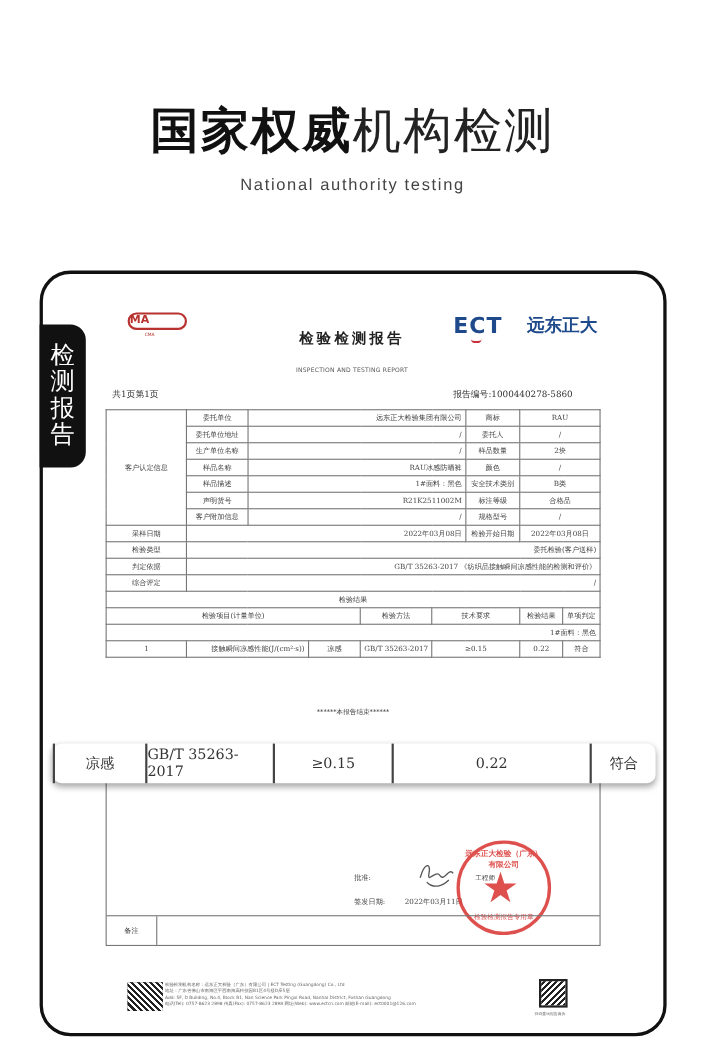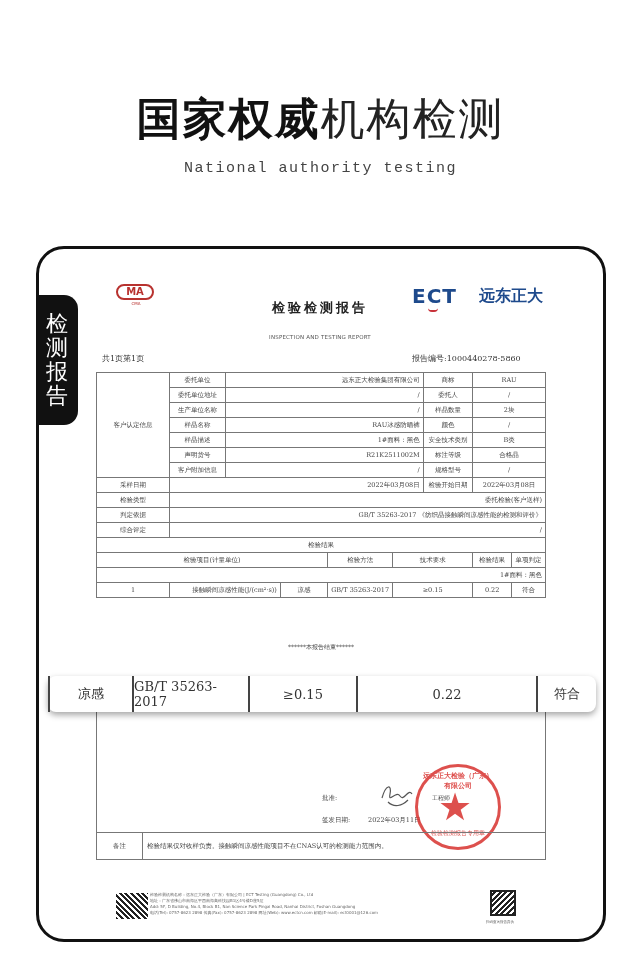--- a/index.html
+++ b/index.html
@@ -4,34 +4,34 @@
 <style>
   * { box-sizing: border-box; margin: 0; padding: 0; }
   html, body { width: 641px; height: 954px; background: #ffffff; overflow: hidden; }
   body { position: relative; font-family: "DejaVu Serif", "Liberation Serif", serif; color: #333; }
 
   .hero-title { position: absolute; top: 90px; left: 0; width: 641px; text-align: center;
     font-family: "DejaVu Sans", "Liberation Sans", sans-serif; font-size: 44px; letter-spacing: 2px; color: #111; }
   .hero-title .bold { font-weight: bold; }
   .hero-title .light { font-weight: normal; color: #222; }
   .hero-sub { position: absolute; top: 160px; left: 0; width: 641px; text-align: center;
-    font-family: Liberation Mono, monospace; font-size: 15px; letter-spacing: 1.5px; color: #444; }
+    font-family: Liberation Sans, sans-serif; font-size: 15px; letter-spacing: 1.5px; color: #444; }
 
   .frame { position: absolute; left: 36px; top: 246px; width: 570px; height: 696px;
     border: 3px solid #111; border-radius: 28px; background: #fff; }
 
   .side-tab { position: absolute; left: 36px; top: 295px; width: 42px; height: 130px;
     background: #111; border-radius: 0 14px 14px 0; color: #fff;
     font-family: "DejaVu Sans", "Liberation Sans", sans-serif; font-size: 22px; line-height: 24px;
     display: flex; flex-direction: column; align-items: center; justify-content: center; }
 
   .cma-logo { position: absolute; left: 116px; top: 284px; width: 40px; height: 24px; }
-  .cma-box { width: 38px; height: 16px; border: 2px solid #b8322f; border-radius: 8px;
+  .cma-box { width: 54px; height: 16px; border: 2px solid #b8322f; border-radius: 8px;
     color: #b8322f; font-family: "DejaVu Sans", sans-serif; font-size: 10px; font-weight: bold;
-    text-align: center; line-height: 12px; }
+    line-height: 12px; }
   .cma-small { font-size: 4px; color: #b8322f; text-align: center; margin-top: 1px; font-family: "DejaVu Sans", sans-serif; }
 
   .ect-logo { position: absolute; left: 412px; top: 284px; display: flex; align-items: center; gap: 6px; }
   .ect-letters { font-family: "DejaVu Sans", "Liberation Sans", sans-serif; font-weight: bold; font-size: 20px; color: #1e4a8c; letter-spacing: 1px; }
   .ect-cn { font-family: "DejaVu Sans", sans-serif; font-weight: bold; font-size: 16px; color: #1e4a8c; margin-left: 16px; }
   .ect-smile { position: absolute; left: 16px; top: 24px; width: 10px; height: 4px; border-bottom: 2px solid #c8323a; border-radius: 0 0 6px 6px; }
 
   .report-title { position: absolute; top: 299px; left: 230px; width: 180px; text-align: center;
     font-family: "DejaVu Sans", sans-serif; font-weight: bold; font-size: 13px; letter-spacing: 3px; color: #222; }
   .report-title-en { position: absolute; top: 334px; left: 230px; width: 180px; text-align: center;
@@ -228,21 +228,20 @@
 <div class="sign-date">2022年03月11日</div>
 
 <div class="stamp">
   <div class="stamp-text-top">远东正大检验（广东）有限公司</div>
   <div class="stamp-star">★</div>
   <div class="stamp-text-bottom">检验检测报告专用章</div>
 </div>
 
 <div class="remarks">
   <div class="lbl">备注</div>
-  <div class="val">检验结果仅对收样负责。接触瞬间凉感性能项目不在CNAS认可的检测能力范围内。</div>
 </div>
 
 <div class="footer-qr-left"></div>
 <div class="footer-text">
   <div>检验检测机构名称：远东正大检验（广东）有限公司 | ECT Testing (Guangdong) Co., Ltd</div>
   <div>地址：广东省佛山市南海区平西南海高科技园B1区4号楼D座5层</div>
   <div>Add: 5F, D Building, No.4, Block B1, Nan Science Park Pingxi Road, Nanhai District, Foshan Guangdong</div>
   <div>电话(Tel): 0757-8623 2898  传真(Fax): 0757-8623 2898  网址(Web): www.ectcn.com  邮箱(E-mail): ect0001@126.com</div>
 </div>
 <div class="footer-qr-right"></div>

